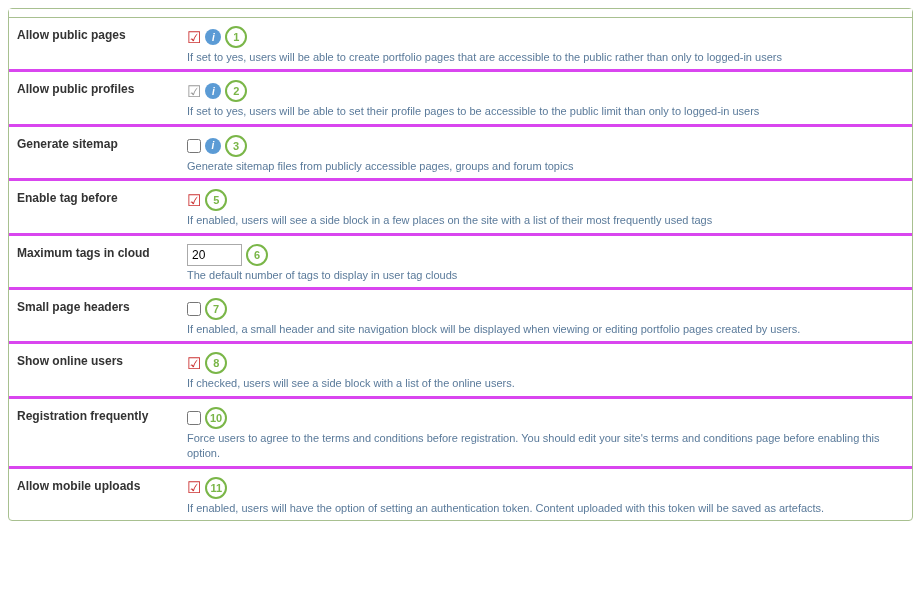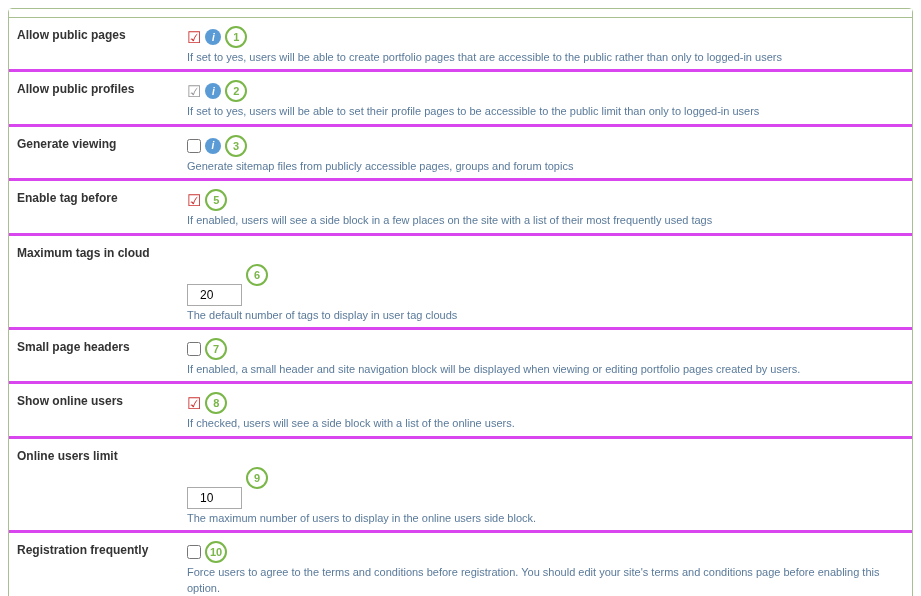--- a/index.html
+++ b/index.html
@@ -68,23 +68,22 @@
     }
     input[type="checkbox"] {
       width: 14px;
       height: 14px;
       cursor: pointer;
     }
     input[type="text"] {
       width: 55px;
       height: 22px;
       border: 1px solid #aaa;
-      padding: 2px 12px;
-      font-size: 12px;
-      margin-top: 40px;
+      padding: 2px 4px;
+      font-size: 12px;
     }
     .info-icon {
       display: inline-flex;
       align-items: center;
       justify-content: center;
       width: 16px;
       height: 16px;
       border-radius: 50%;
       background: #5b9bd5;
       color: white;
@@ -142,21 +141,21 @@
           <td class="control-cell">
             <div class="control-row">
               <span class="checkbox-grey" style="font-size: 16px; cursor: pointer;">☑</span>
               <span class="info-icon">i</span>
               <span class="step-badge">2</span>
             </div>
             <div class="desc-text">If set to yes, users will be able to set their profile pages to be accessible to the public limit than only to logged-in users</div>
           </td>
         </tr>
         <tr class="settings-row">
-          <td class="label-cell">Generate viewing</td>
+          <td class="label-cell">Generate sitemap</td>
           <td class="control-cell">
             <div class="control-row">
               <input type="checkbox" style="">
               <span class="info-icon">i</span>
               <span class="step-badge">3</span>
             </div>
             <div class="desc-text">Generate sitemap files from publicly accessible pages, groups and forum topics</div>
           </td>
         </tr>
         <tr class="settings-row">
@@ -190,30 +189,20 @@
           </td>
         </tr>
         <tr class="settings-row">
           <td class="label-cell">Show online users</td>
           <td class="control-cell">
             <div class="control-row">
               <span class="checkbox-red" style="font-size: 16px; cursor: pointer;">☑</span>
               <span class="step-badge">8</span>
             </div>
             <div class="desc-text">If checked, users will see a side block with a list of the online users.</div>
-          </td>
-        </tr>
-        <tr class="settings-row">
-          <td class="label-cell">Online users limit</td>
-          <td class="control-cell">
-            <div class="control-row">
-              <input type="text" value="10" style="">
-              <span class="step-badge">9</span>
-            </div>
-            <div class="desc-text">The maximum number of users to display in the online users side block.</div>
           </td>
         </tr>
         <tr class="settings-row">
           <td class="label-cell">Registration frequently</td>
           <td class="control-cell">
             <div class="control-row">
               <input type="checkbox" style="">
               <span class="step-badge">10</span>
             </div>
             <div class="desc-text">Force users to agree to the terms and conditions before registration. You should edit your site's terms and conditions page before enabling this option.</div>

